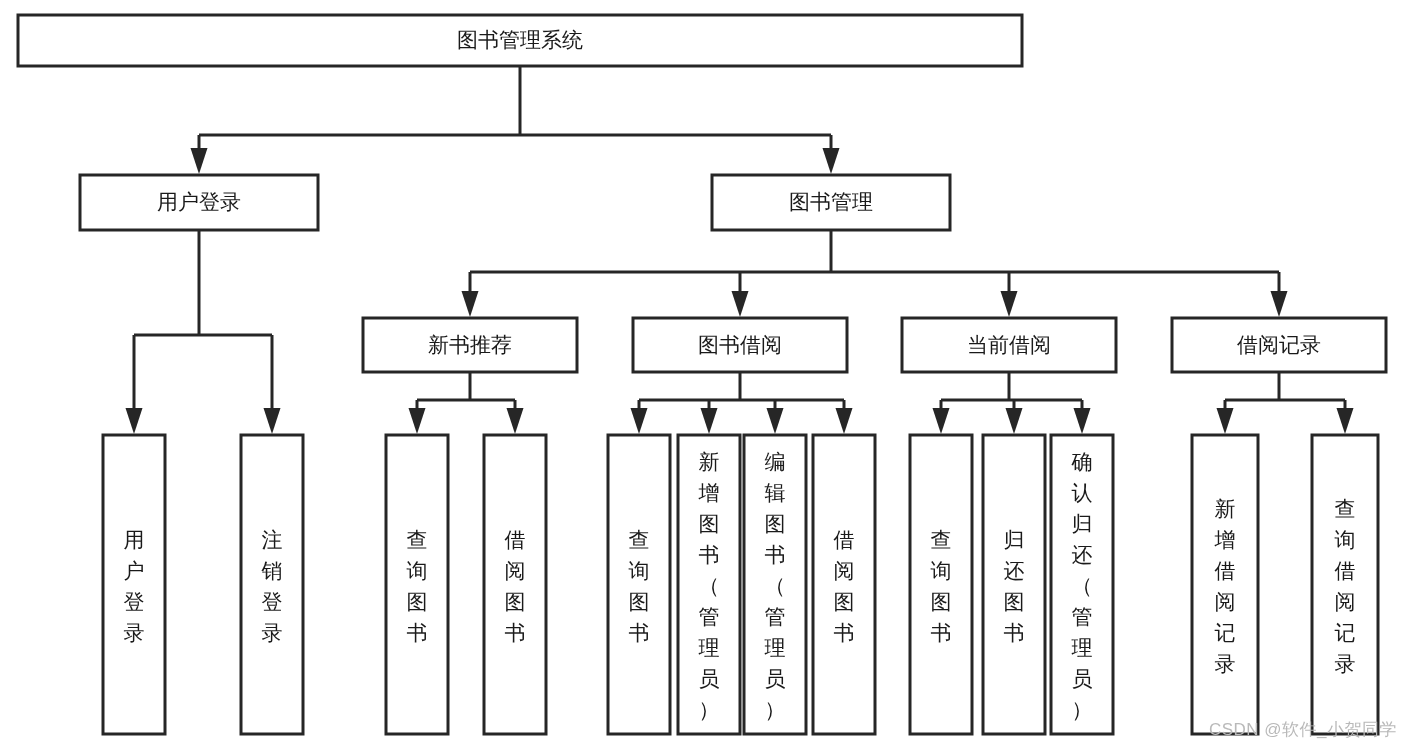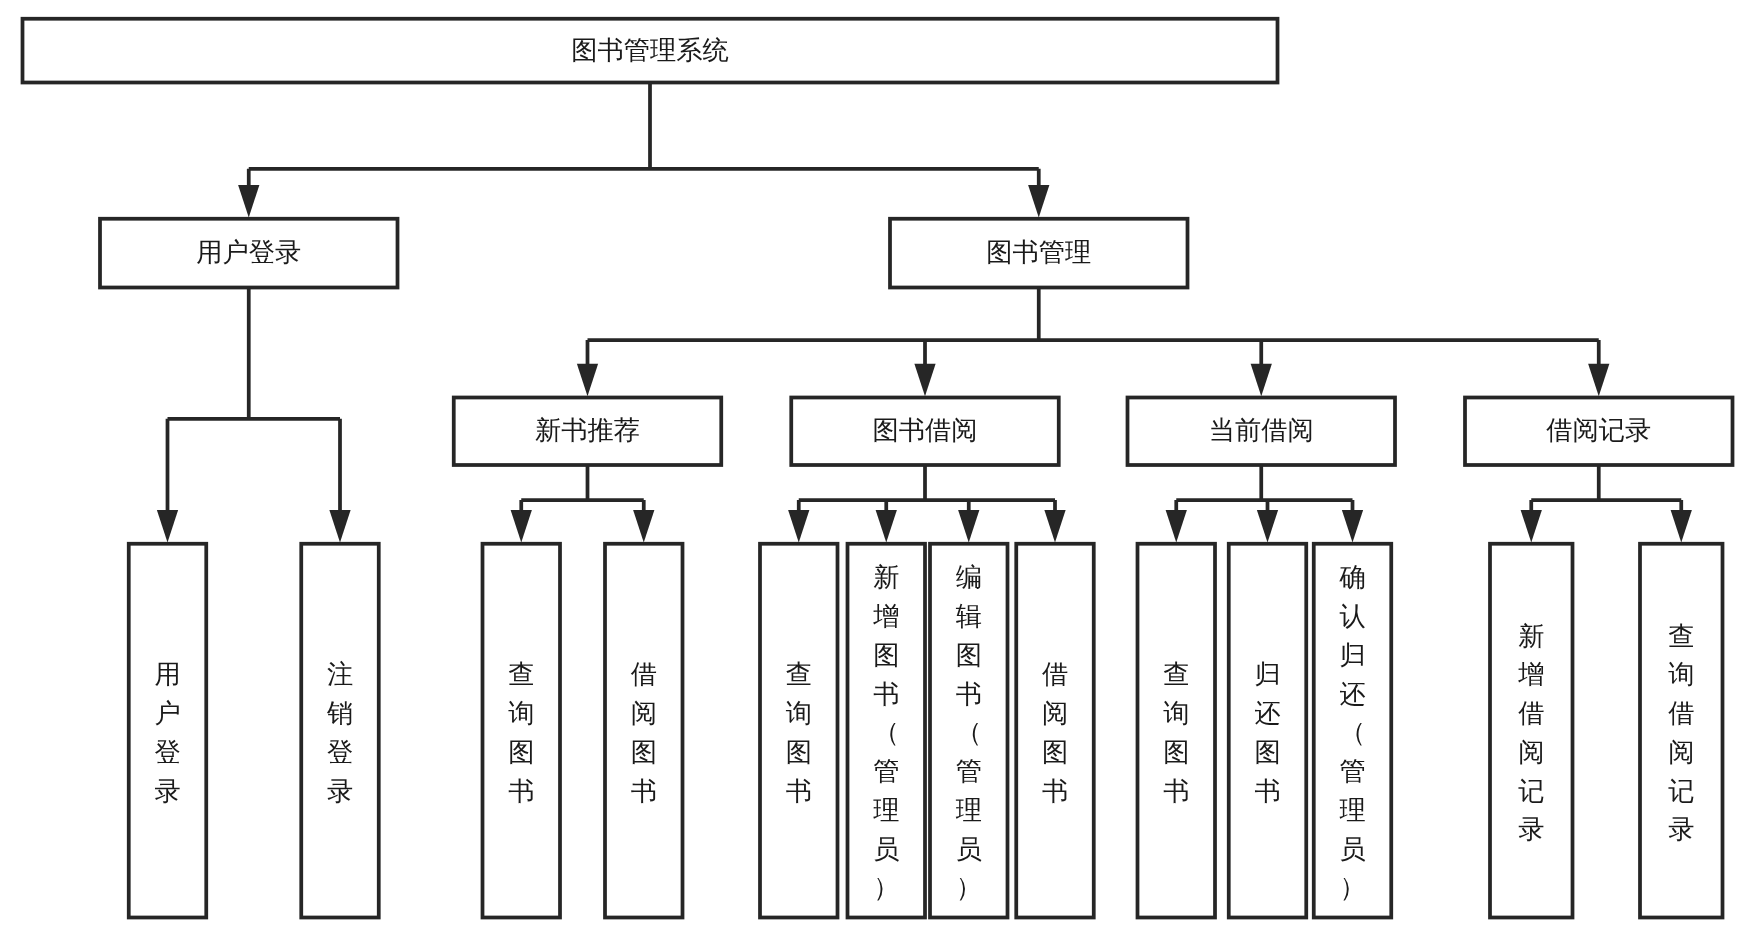--- a/index.html
+++ b/index.html
@@ -200,13 +200,14 @@
         <g>
           <rect class="node-box" x="1192" y="435" width="66" height="299"></rect>
           <text class="node-label-v" x="1225" y="515.68"><tspan x="1225" dy="0">新</tspan><tspan x="1225" dy="31">增</tspan><tspan x="1225" dy="31">借</tspan><tspan x="1225" dy="31">阅</tspan><tspan x="1225" dy="31">记</tspan><tspan x="1225" dy="31">录</tspan></text>
         </g>
         <g>
           <rect class="node-box" x="1312" y="435" width="66" height="299"></rect>
           <text class="node-label-v" x="1345" y="515.68"><tspan x="1345" dy="0">查</tspan><tspan x="1345" dy="31">询</tspan><tspan x="1345" dy="31">借</tspan><tspan x="1345" dy="31">阅</tspan><tspan x="1345" dy="31">记</tspan><tspan x="1345" dy="31">录</tspan></text>
         </g>
       </g>
   </svg>
+  <div class="watermark">CSDN @软件_小贺同学</div>
 </div>
 
 </body></html>

